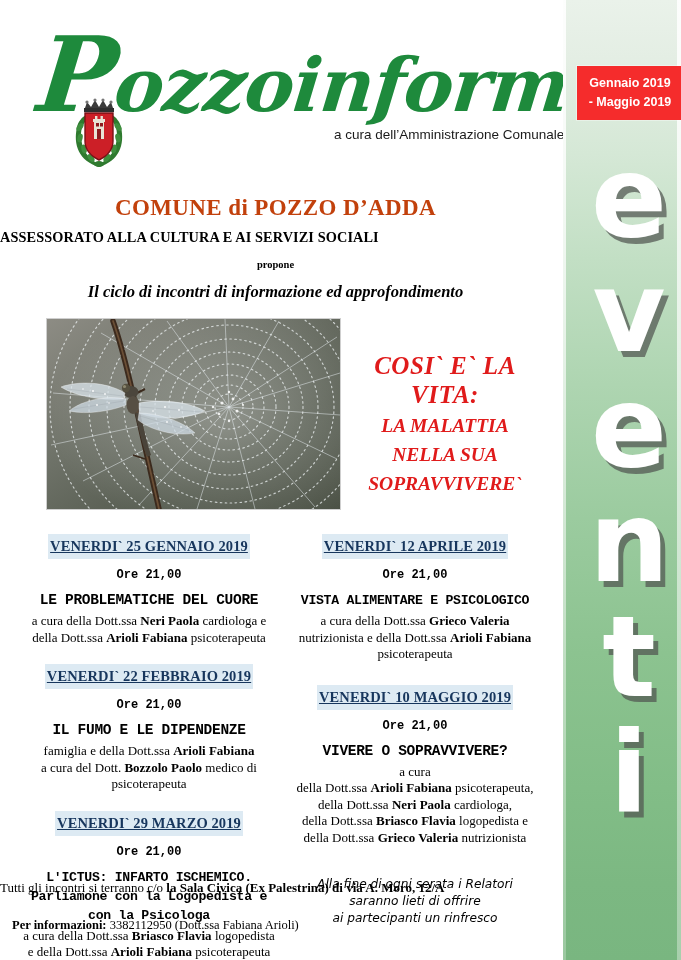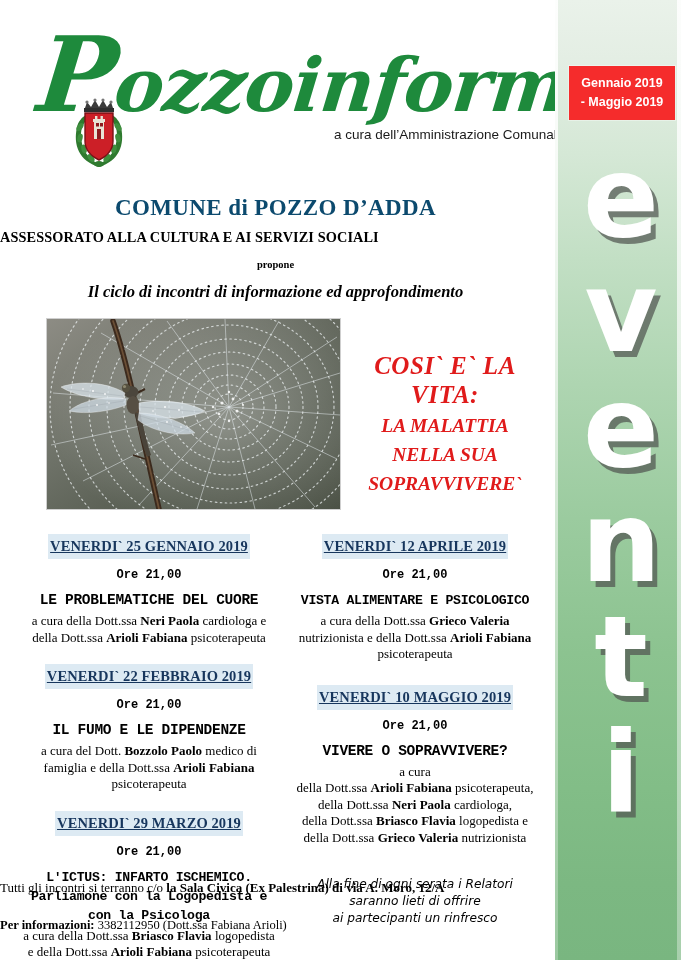--- a/index.html
+++ b/index.html
@@ -21,34 +21,35 @@
     height: 960px;
     background: #ffffff;
     overflow: hidden;
   }
 
   
   .sidebar {
     position: absolute;
     right: 0;
     top: 0;
-    width: 126px;
+    width: 110px;
     height: 960px;
     background: linear-gradient(to bottom,
         #eaf2ea 0%,
         #e4eee4 6%,
         #d5e8d6 16%,
         #c2dfc4 27%,
         #aed5b1 40%,
         #9bcb9f 54%,
         #8cc390 68%,
         #82bd87 82%,
         #7cb882 92%,
         #79b680 100%);
     z-index: 2;
+    padding-left: 8px;
   }
   .sidebar-edge-l {
     position: absolute;
     left: 0; top: 0;
     width: 3px; height: 100%;
     background: linear-gradient(to bottom, rgba(255,255,255,.9), rgba(255,255,255,.25));
   }
   .sidebar-edge-r {
     position: absolute;
     right: 0; top: 0;
@@ -151,21 +152,21 @@
     z-index: 5;
   }
 
   
   .comune {
     text-align: center;
     font-family: "Liberation Serif", serif;
     font-weight: bold;
     font-size: 23px;
     letter-spacing: .4px;
-    color: #0c4a6e;
+    color: #c2410c;
     margin: 35px 0 0 0;
     padding-right: 0;
   }
   .assessorato {
     font-family: "Liberation Serif", serif;
     font-weight: bold;
     font-size: 14.3px;
     letter-spacing: .1px;
     color: #000;
     margin-top: 8px;
@@ -306,20 +307,21 @@
     font-family: "Liberation Serif", serif;
     font-size: 13px;
     color: #000;
   }
   .venue b { font-weight: bold; }
   .info {
     font-family: "Liberation Serif", serif;
     font-size: 12.5px;
     color: #000;
     margin-top: 22px;
+    padding-left: 12px;
   }
   .info b { font-weight: bold; }
 </style>
 </head>
 <body>
 
 <div id="poster">
 
   <div class="main">
 
@@ -497,22 +499,22 @@
             </div>
           </div>
           <div class="gap-1"></div>
           <div class="event">
             <div><span class="ev-date">VENERDI` 22 FEBBRAIO 2019</span></div>
             <div class="ev-time">Ore 21,00</div>
             <div class="ev-title">
               <div>IL FUMO E LE DIPENDENZE</div>
             </div>
             <div class="ev-desc">
+              <div><span>famiglia e della Dott.ssa </span><b>Arioli Fabiana</b></div>
               <div><span>a cura del Dott. </span><b>Bozzolo Paolo</b><span> medico di</span></div>
-              <div><span>famiglia e della Dott.ssa </span><b>Arioli Fabiana</b></div>
               <div><span>psicoterapeuta</span></div>
             </div>
           </div>
           <div class="gap-1"></div>
           <div class="event">
             <div><span class="ev-date">VENERDI`  29 MARZO 2019</span></div>
             <div class="ev-time">Ore 21,00</div>
             <div class="ev-title small">
               <div>L'ICTUS: INFARTO ISCHEMICO.</div>
               <div>Parliamone con la Logopedista e</div>

